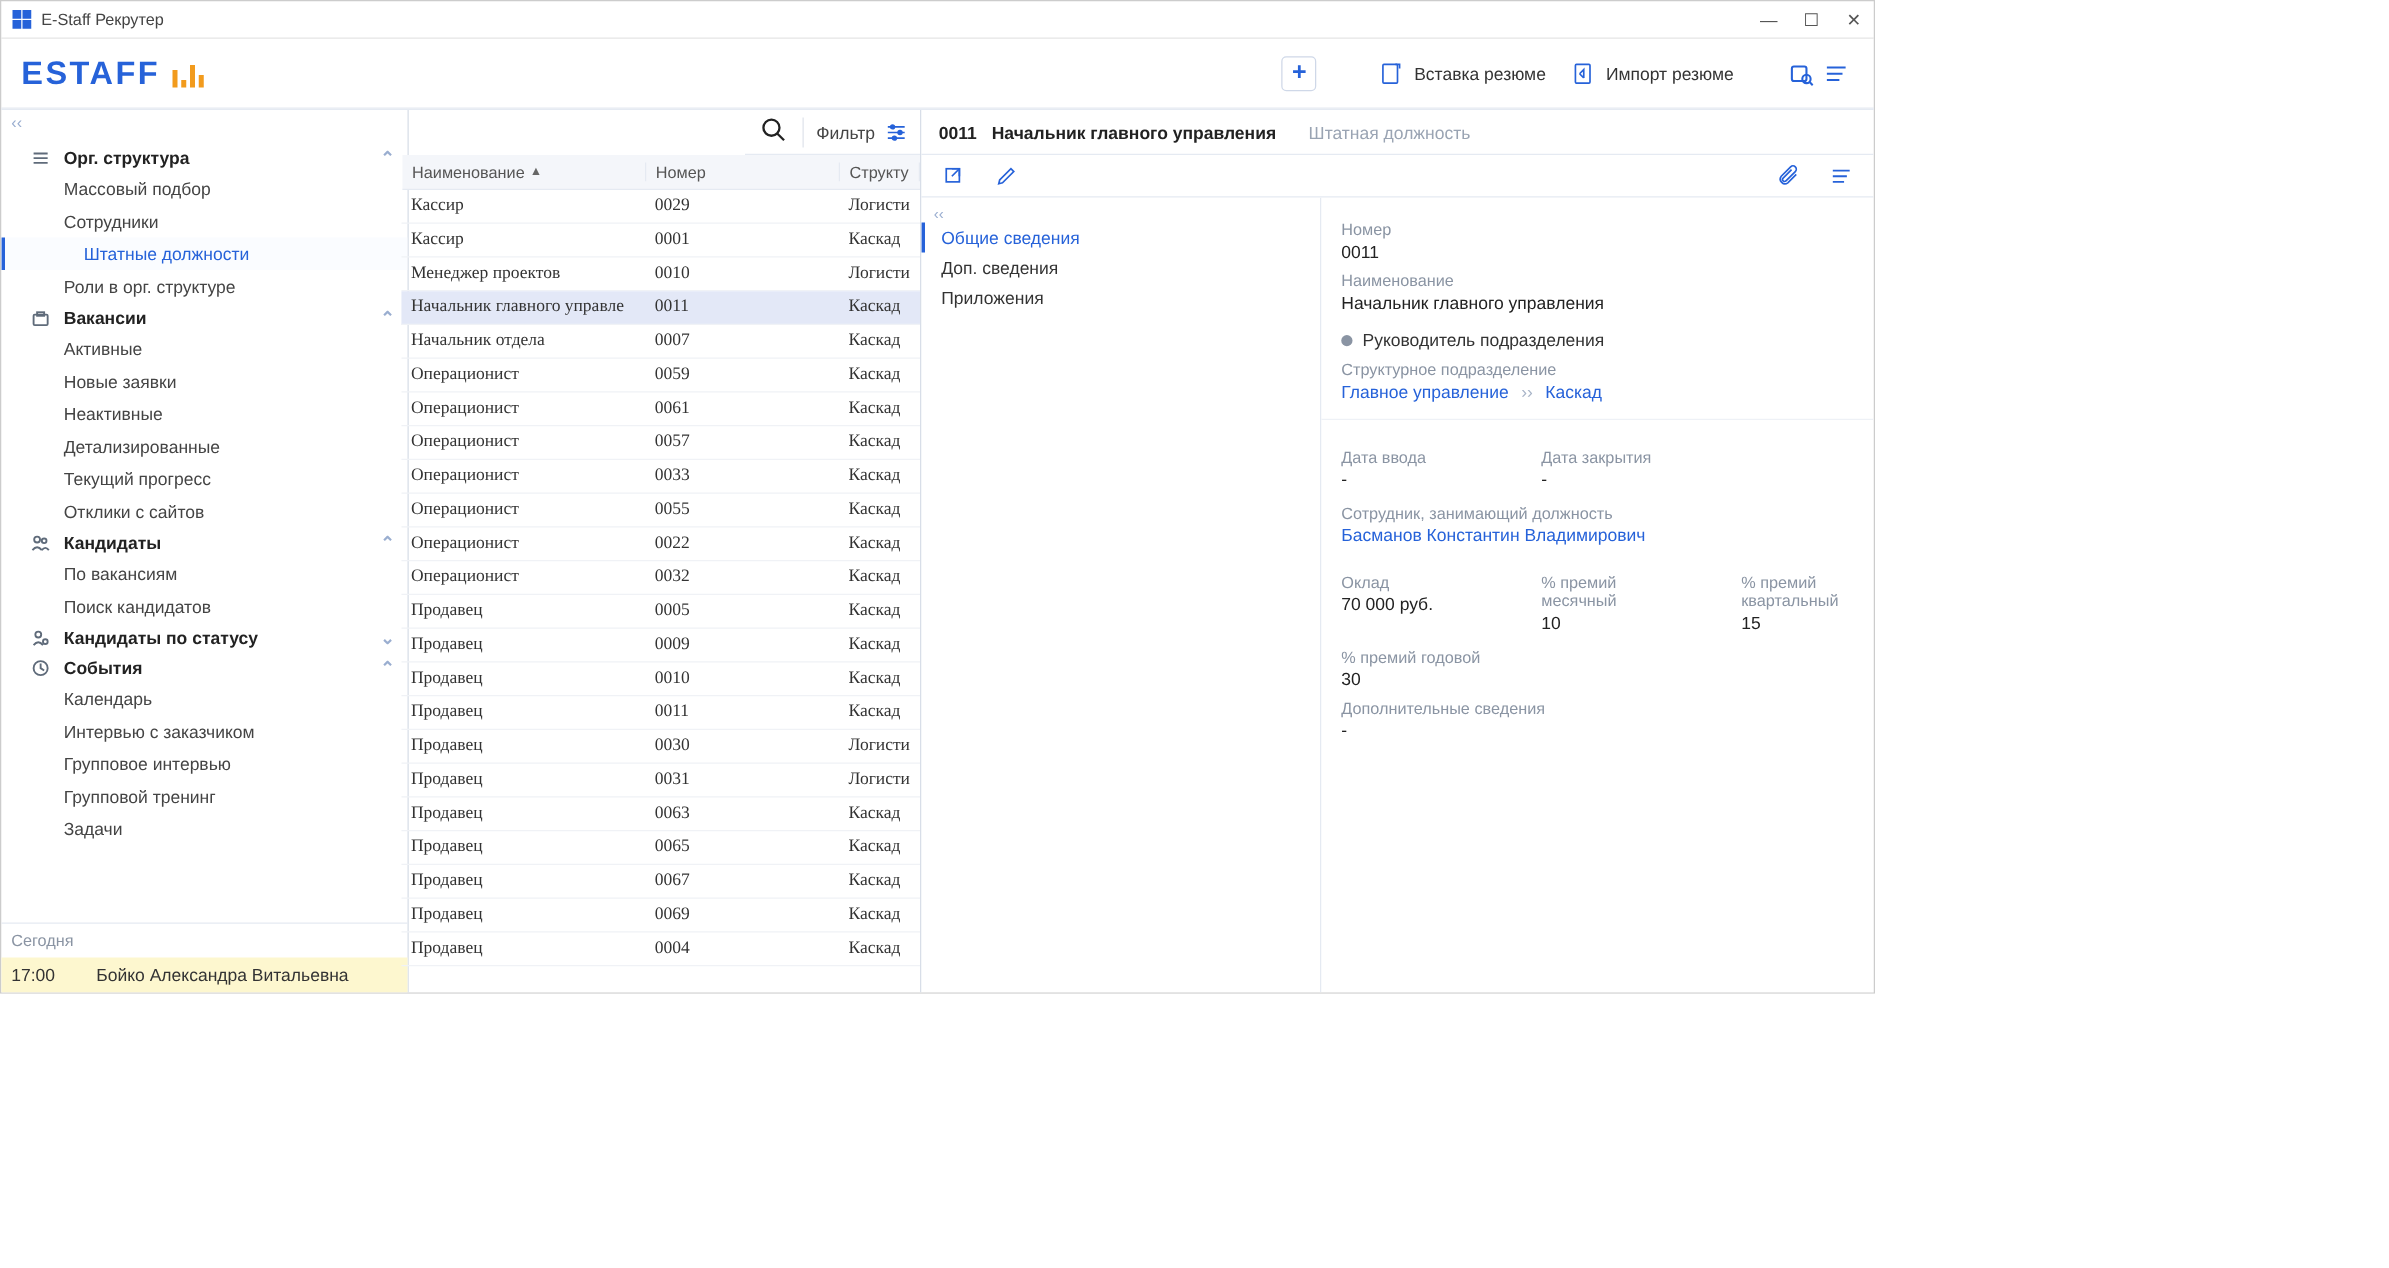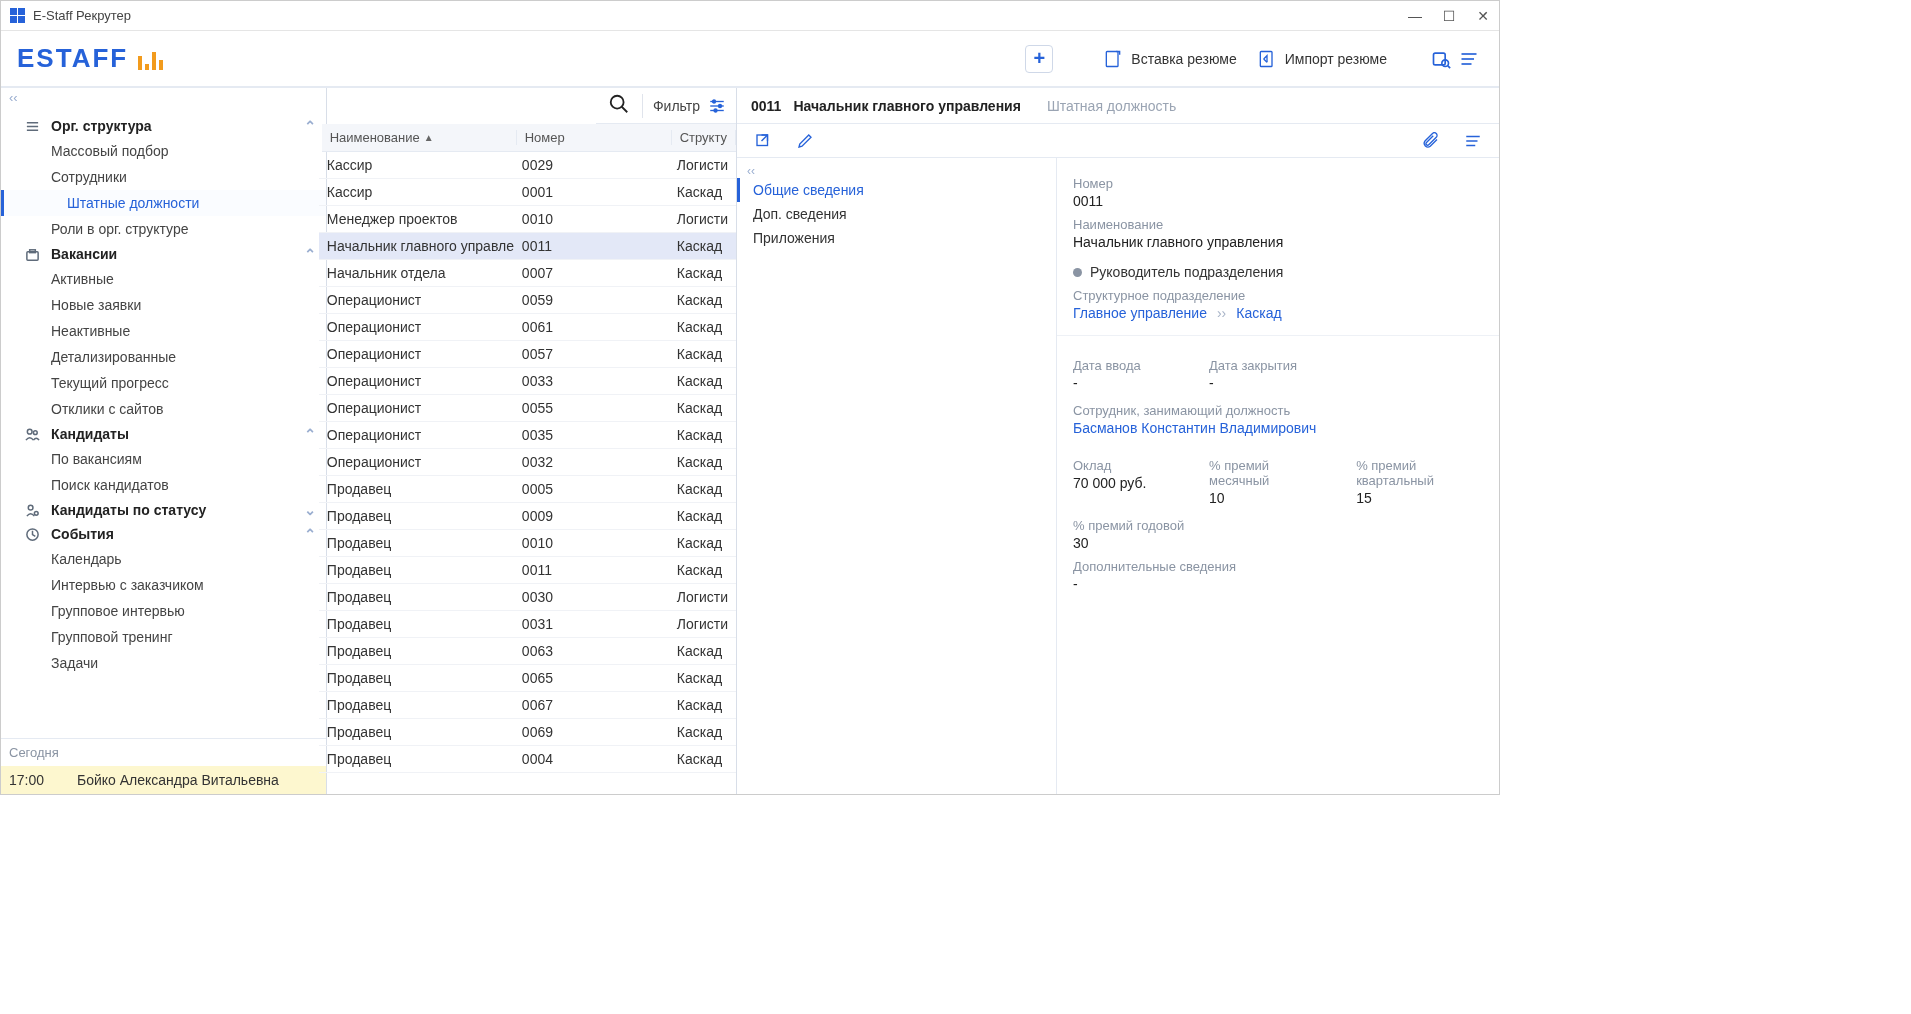--- a/index.html
+++ b/index.html
@@ -43,21 +43,21 @@
 .searchbar { height:36px; display:flex; align-items:center; border-bottom:1px solid #e5eaf2;}
 .searchbar .sspacer{flex:1;}
 .searchbar .sicon{ padding:0 12px; }
 .searchbar .sicon svg{width:22px;height:22px;stroke:#222;fill:none;stroke-width:2;}
 .searchbar .divider{width:1px;height:24px;background:#e0e4ec;}
 .searchbar .filter{ display:flex; align-items:center; gap:8px; padding:0 10px; color:#444; cursor:pointer;}
 .searchbar .filter svg{width:18px;height:18px;stroke:#2662d9;fill:none;stroke-width:1.8;}
 .thead { display:flex; background:#f4f6fa; border-bottom:1px solid #e5eaf2; font-size:13px; color:#555; height:28px; align-items:center;}
 .thead .col{ padding:0 8px; border-right:1px solid #e5eaf2; display:flex; align-items:center; gap:4px;}
 .col-name{width:195px;} .col-num{width:155px;} .col-struct{flex:1;}
-.tbody{flex:1;overflow:auto;}
+.tbody{flex:1;overflow:auto;font-family:Liberation Serif, serif;}
 .trow{display:flex; height:27px; align-items:center; border-bottom:1px solid #f0f2f6; cursor:pointer;}
 .trow .col{padding:0 8px; overflow:hidden; white-space:nowrap;}
 .trow.selected{background:#e3e8f7;}
 .detail { flex:1; display:flex; flex-direction:column; overflow:hidden;}
 .detail-header{ height:36px; display:flex; align-items:center; padding:0 14px; gap:12px; border-bottom:1px solid #e5eaf2;}
 .detail-header .code{font-weight:700; color:#222;}
 .detail-header .dtitle{font-weight:700; color:#222;}
 .detail-header .subtitle{color:#9aa4b3; margin-left:14px;}
 .detail-toolbar{height:34px; display:flex; align-items:center; padding:0 12px; gap:14px; border-bottom:1px solid #e5eaf2;}
 .detail-toolbar svg{width:18px;height:18px;stroke:#2662d9;fill:none;stroke-width:1.8;}
@@ -69,21 +69,21 @@
 .tab.active{color:#2662d9; border-left:3px solid #2662d9; padding-left:13px;}
 .props{flex:1; overflow:auto; padding:10px 16px;}
 .lbl{color:#8a94a3; font-size:13px; margin-top:8px;}
 .val{color:#222; margin-top:2px; margin-bottom:4px;}
 .bullet-row{display:flex;align-items:center;gap:8px; margin:14px 0 4px 0;}
 .bullet{width:9px;height:9px;border-radius:50%;background:#8a94a3;}
 .linkish{color:#2662d9; cursor:pointer;}
 .crumb{display:flex;align-items:flex-end;gap:10px; margin-top:2px;}
 .crumb .sep{color:#a8b4c8;}
 .hr{height:1px;background:#eef1f6; margin:14px -16px;}
-.grid3{display:flex; gap:36px;}
+.grid3{display:flex; gap:60px;}
 .grid3>div{min-width:100px;}
 .sort-arrow{font-size:10px;color:#666;}
 </style>
 </head>
 <body>
 
 <div class="window">
 
   <div class="titlebar">
     <div class="appicon">
@@ -311,21 +311,21 @@
             <div class="col col-num">0033</div>
             <div class="col col-struct">Каскад</div>
           </div>
           <div class="trow">
             <div class="col col-name">Операционист</div>
             <div class="col col-num">0055</div>
             <div class="col col-struct">Каскад</div>
           </div>
           <div class="trow">
             <div class="col col-name">Операционист</div>
-            <div class="col col-num">0035</div>
+            <div class="col col-num">0022</div>
             <div class="col col-struct">Каскад</div>
           </div>
           <div class="trow">
             <div class="col col-name">Операционист</div>
             <div class="col col-num">0032</div>
             <div class="col col-struct">Каскад</div>
           </div>
           <div class="trow">
             <div class="col col-name">Продавец</div>
             <div class="col col-num">0005</div>

